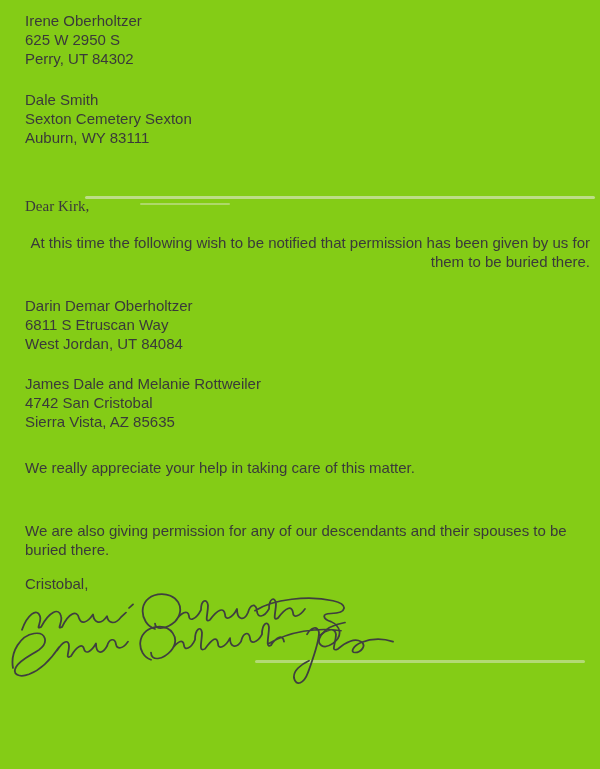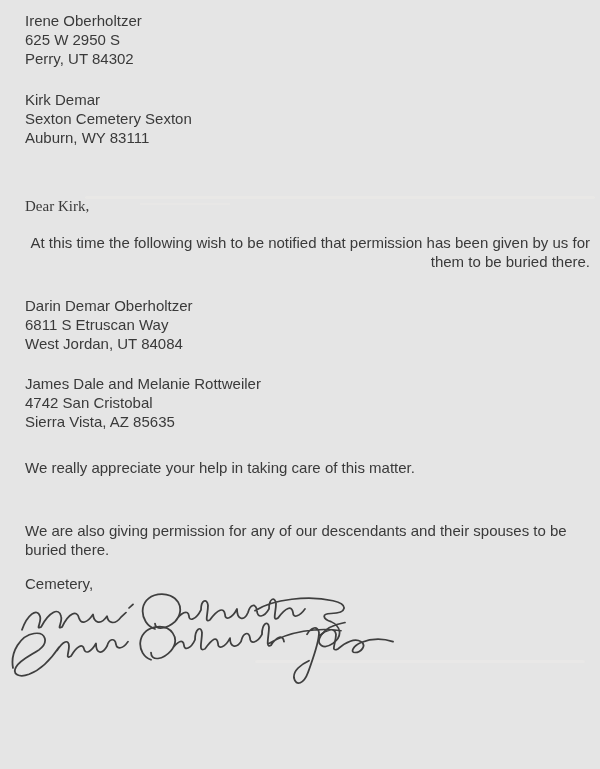--- a/index.html
+++ b/index.html
@@ -1,20 +1,20 @@
 <!DOCTYPE html>
 <html><head>
 <meta charset="utf-8">
 <style>
   html, body { margin: 0; padding: 0; }
   .page {
     position: relative;
     width: 600px;
     height: 769px;
-    background: #e5e5e5;
+    background: #84cc16;
     overflow: hidden;
     font-family: "Liberation Sans", sans-serif;
     color: #3a3a3a;
     font-size: 15px;
     line-height: 19px;
   }
   .content {
     position: absolute;
     top: 11px;
     left: 25px;
@@ -74,21 +74,21 @@
   <div class="scan-streak streak-1"></div>
   <div class="scan-streak streak-2"></div>
   <div class="scan-streak streak-3"></div>
 
   <div class="content">
 
     <div class="block sender"><span>Irene Oberholtzer</span>
 <span>625 W 2950 S</span>
 <span>Perry, UT 84302</span></div>
 
-    <div class="block recipient"><span>Kirk Demar</span>
+    <div class="block recipient"><span>Dale Smith</span>
 <span>Sexton Cemetery Sexton</span>
 <span>Auburn, WY 83111</span></div>
 
     <div class="block salutation">Dear Kirk,</div>
 
 
     <div class="block para-2">At this time the following wish to be notified that permission has been given by us for
 them to be buried there.</div>
 
     <div class="block party-1"><span>Darin Demar Oberholtzer</span>
@@ -97,21 +97,21 @@
 
     <div class="block party-2"><span>James Dale and Melanie Rottweiler</span>
 <span>4742 San Cristobal</span>
 <span>Sierra Vista, AZ 85635</span></div>
 
     <div class="block para-4">We really appreciate your help in taking care of this matter.</div>
 
     <div class="block para-3">We are also giving permission for any of our descendants and their spouses to be
 buried there.</div>
 
-    <div class="block closing">Cemetery,</div>
+    <div class="block closing">Cristobal,</div>
 
     <div class="sig-block">
       <svg class="signature-svg" viewBox="0 0 400 110" preserveAspectRatio="none" aria-hidden="true">
 
         <path d="M14,46 C19,30 29,21 32,31 C34,38 27,46 33,43 C41,26 51,21 53,31 C55,38 48,46 54,43 C61,27 69,24 71,33 C73,40 79,39 85,29 C86,39 93,41 99,31 C100,39 107,41 113,32 L118,27 M121,22 L125,18 M147,45 C131,39 129,11 150,7 C169,4 179,23 167,37 C159,45 147,47 147,39 M167,37 C173,27 180,23 181,31 C181,37 188,35 193,24 C193,13 199,11 200,19 C200,29 196,39 202,35 C210,23 216,21 217,29 C217,36 224,34 229,23 C229,35 236,37 240,27 C242,18 248,16 249,25 C249,33 256,33 261,23 C261,11 267,9 268,17 C268,27 264,37 270,33 C278,21 284,19 285,27 C285,34 292,31 297,23 M247,25 C265,12 301,8 325,14 C341,18 339,28 323,28 C313,28 315,34 323,37 C333,42 335,53 325,61 C316,68 307,63 313,52 C317,45 327,40 337,38"></path>
 
         <path d="M5,88 C2,70 13,52 26,50 C38,48 41,60 31,68 C23,74 12,79 8,87 C4,95 11,99 21,95 C35,89 45,75 51,65 M49,69 C55,58 61,56 61,64 C61,71 57,79 63,75 C69,63 75,61 76,67 C77,73 83,71 88,61 C88,72 94,74 99,64 C101,56 107,54 108,62 C109,68 115,67 120,59 M143,79 C128,73 128,47 147,43 C163,40 173,55 163,69 C155,79 143,81 143,71 M163,69 C169,59 175,55 176,63 C176,69 183,67 187,57 C187,45 193,41 194,49 C194,59 190,71 197,67 C205,55 209,53 210,61 C210,68 217,66 222,55 C222,65 228,67 233,59 C235,49 241,47 242,55 C242,62 249,61 254,51 C254,39 260,35 261,43 C261,53 257,67 263,63 C269,53 275,51 276,59 M261,61 C281,48 309,43 333,47 M299,51 C303,43 310,41 311,49 C311,61 305,77 300,93 C296,105 288,109 286,99 C285,91 293,84 301,80 M311,53 C319,45 327,43 328,51 C328,61 322,71 330,67 C338,59 347,55 353,59 C359,63 353,71 347,71 C342,71 345,64 353,60 C362,56 374,55 385,59"></path>
       </svg>
     </div>
 

